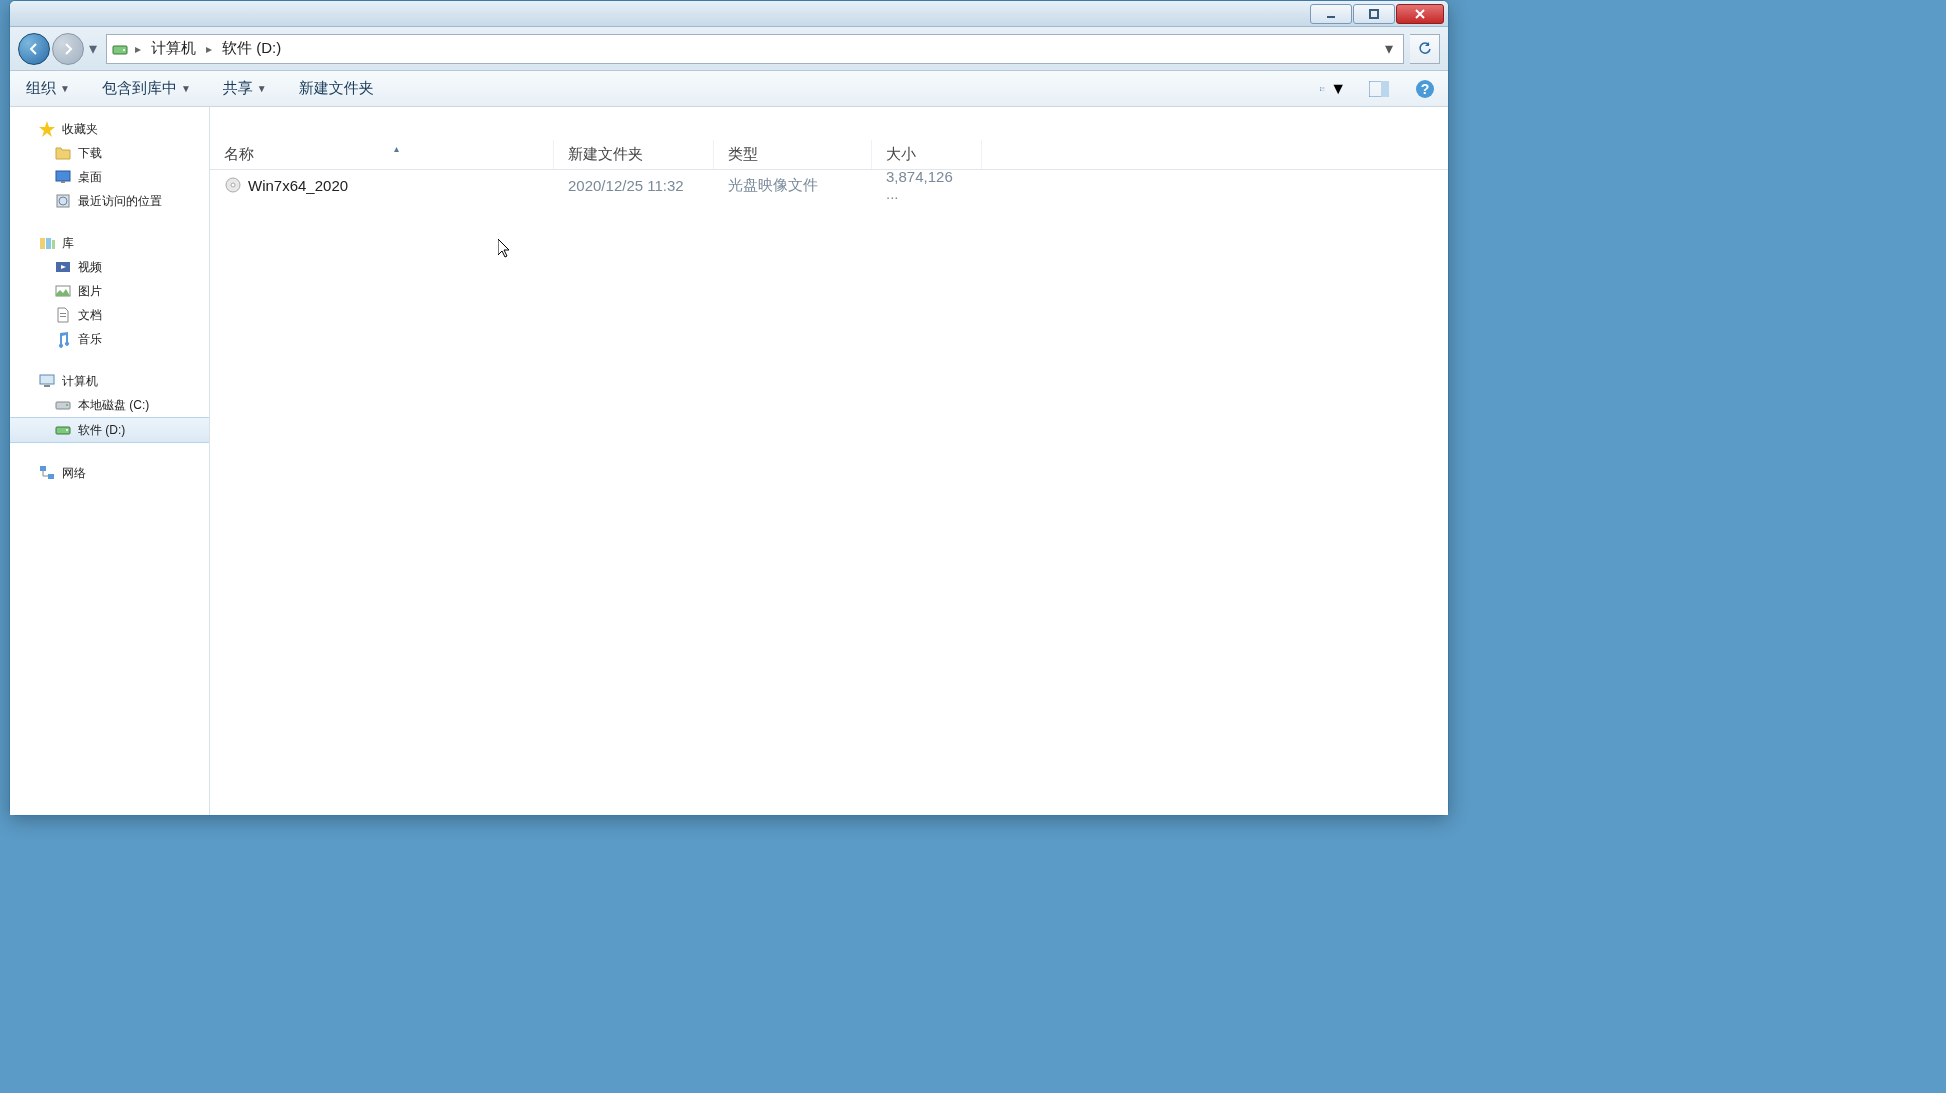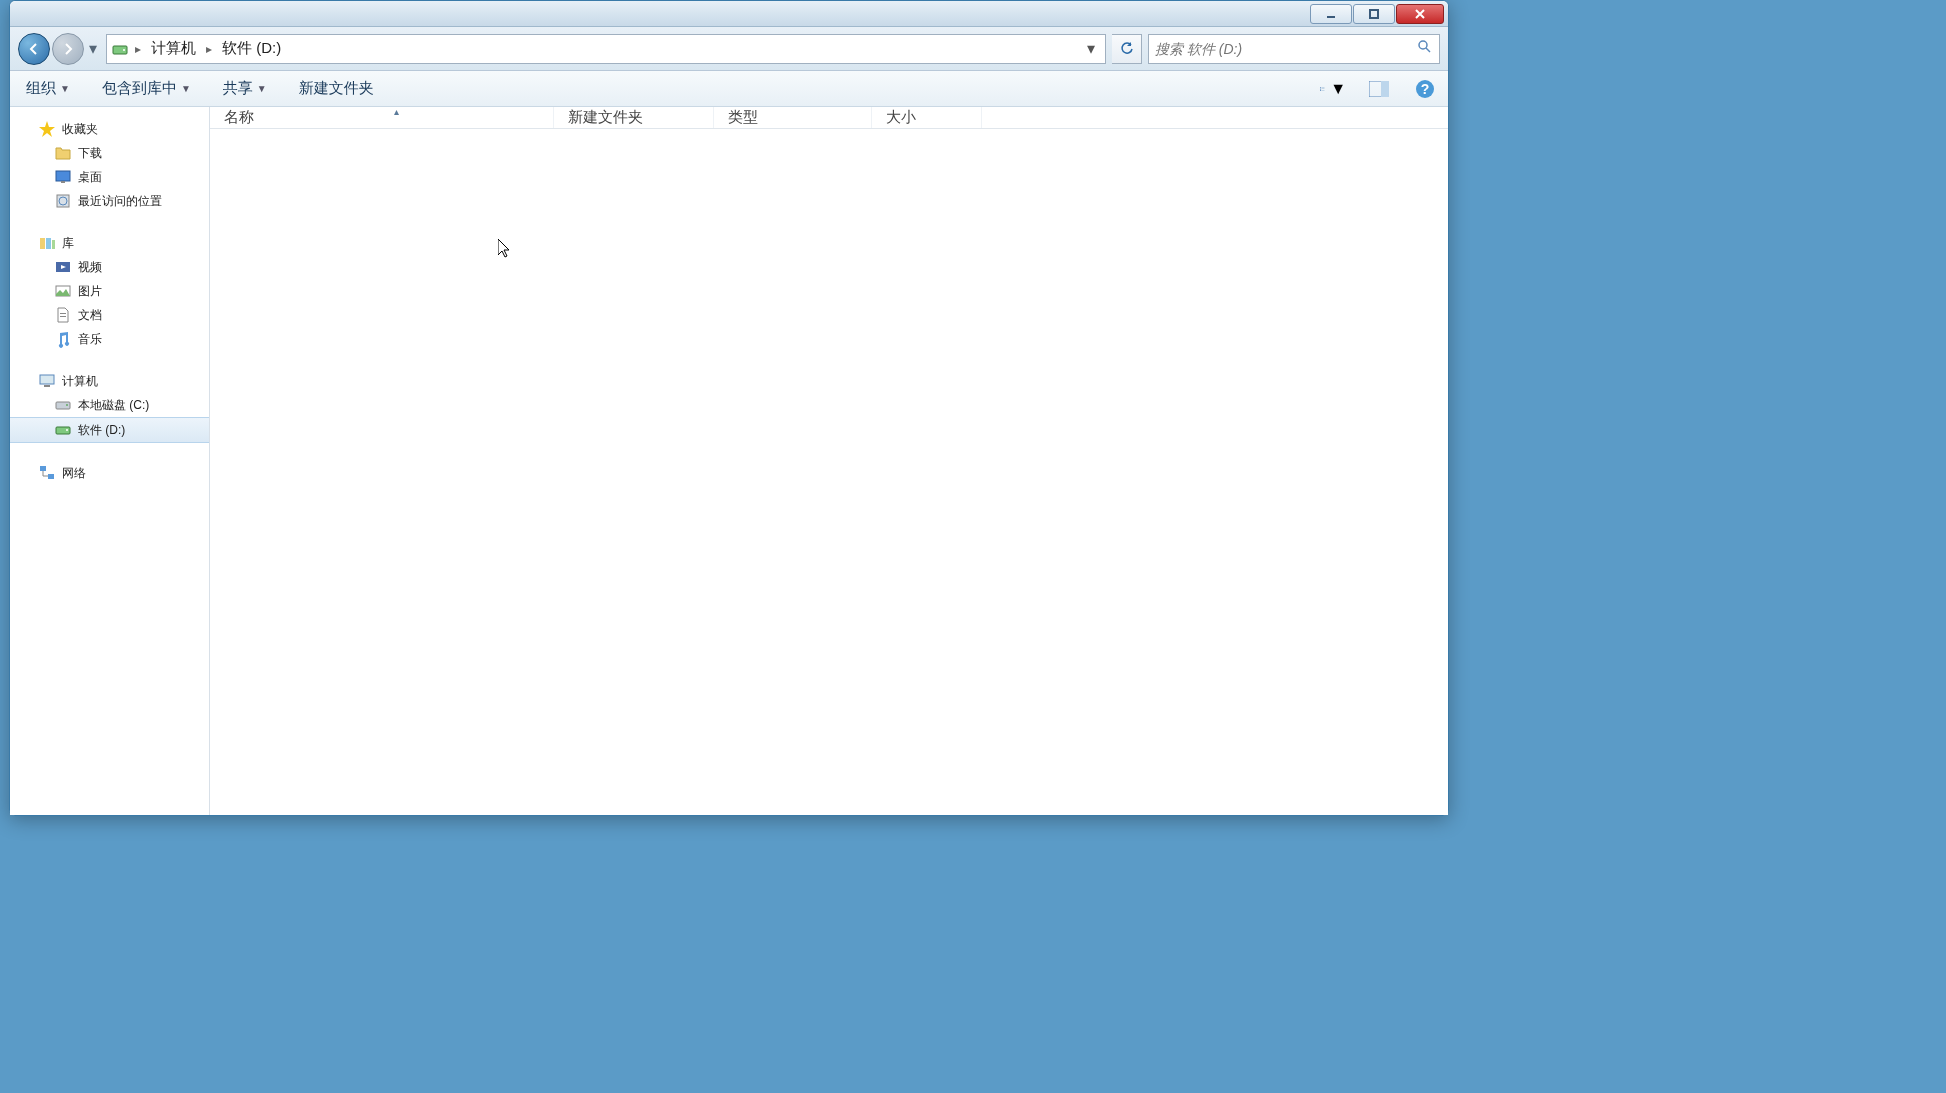--- a/index.html
+++ b/index.html
@@ -111,21 +111,21 @@
   font-size:12px;
 }
 .sgroup { margin-bottom: 18px; }
 .shdr { display:flex; align-items:center; gap:6px; padding: 3px 10px 3px 28px; color:#222;}
 .sitem { display:flex; align-items:center; gap:6px; padding: 3px 10px 3px 44px; color:#222;}
 .sitem.sel { background: linear-gradient(to bottom,#ecf4fb,#dbe9f5); border:1px solid #b8d4ec; border-left:none; border-right:none;}
 .ico { width:18px; height:18px; display:inline-flex; align-items:center; justify-content:center;}
 
 
 .filelist { flex:1; background:#fff; display:flex; flex-direction:column;}
-.cols { display:flex; height:22px; border-bottom:1px solid #e0e6ec; align-items:center; font-size:15px; color:#444;}
+.cols { display:flex; height:30px; border-bottom:1px solid #e0e6ec; align-items:center; font-size:15px; color:#444;margin-top:33px;}
 .col { padding: 0 14px; border-right:1px solid #eef2f6; height:100%; display:flex; align-items:center;}
 .col.name { width: 344px;}
 .col.date { width: 160px;}
 .col.type { width: 158px;}
 .col.size { width: 110px;}
 .sortcaret { flex:1; text-align:center; font-size:10px; color:#5a7a9a; margin-top:-12px;}
 
 .filerow { display:flex; height:30px; align-items:center; font-size:15px; }
 .fcell { padding: 0 14px; }
 .fcell.name { width:344px; display:flex; align-items:center; gap:6px; color:#222;}
@@ -200,29 +200,20 @@
       <span style="flex:1"></span>
       <span class="addrdrop">▾</span>
     </div>
     <div class="refreshbtn">
       <svg width="14" height="14" viewBox="0 0 14 14">
           <path d="M11 3 A5 5 0 1 0 12 7" fill="none" stroke="#2a6aa8" stroke-width="1.5"></path>
           <path d="M11 0 L11 4 L7 4 Z" fill="#2a6aa8"></path>
         </svg>
     </div>
 
-    <div class="searchbox">
-      <input placeholder="搜索 软件 (D:)" style="">
-      <span class="sicon">
-        <svg width="16" height="16" viewBox="0 0 16 16">
-            <circle cx="6" cy="6" r="4" fill="none" stroke="#5a88bb" stroke-width="1.5"></circle>
-            <path d="M9 9 L13 13" stroke="#5a88bb" stroke-width="1.5"></path>
-          </svg>
-      </span>
-    </div>
   </div>
 
   <div class="toolbar">
     <div class="tbitem">
         <span>组织</span>
         <span class="dd">▼</span>
       </div>
     <div class="tbitem">
         <span>包含到库中</span>
         <span class="dd">▼</span>
@@ -397,20 +388,34 @@
       <div class="cols">
         <div class="col name">
           <span>名称</span>
           <span class="sortcaret">▴</span>
         </div>
         <div class="col date">新建文件夹</div>
         <div class="col type">类型</div>
         <div class="col size">大小</div>
       </div>
 
+      <div class="filerow">
+        <div class="fcell name">
+          <span class="ico">
+              <svg viewBox="0 0 18 18">
+                <circle cx="9" cy="9" r="7" fill="#e8e8e8" stroke="#aaa"></circle>
+                <circle cx="9" cy="9" r="2" fill="#fff" stroke="#aaa"></circle>
+              </svg>
+            </span>
+          <span>Win7x64_2020</span>
+        </div>
+        <div class="fcell date">2020/12/25 11:32</div>
+        <div class="fcell type">光盘映像文件</div>
+        <div class="fcell size">3,874,126 ...</div>
+      </div>
 
       <svg class="cursor" width="16" height="20" viewBox="0 0 16 20">
           <path d="M0 0 L0 16 L4 12 L7 18 L9 17 L6 11 L11 11 Z" fill="#fff" stroke="#000"></path>
         </svg>
     </div>
   </div>
 
 
 </div>
 

